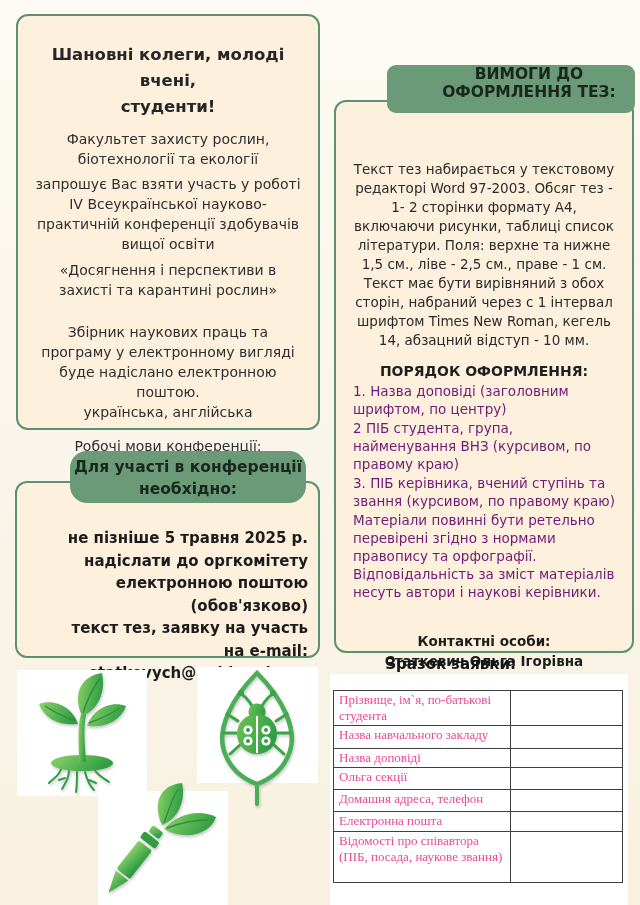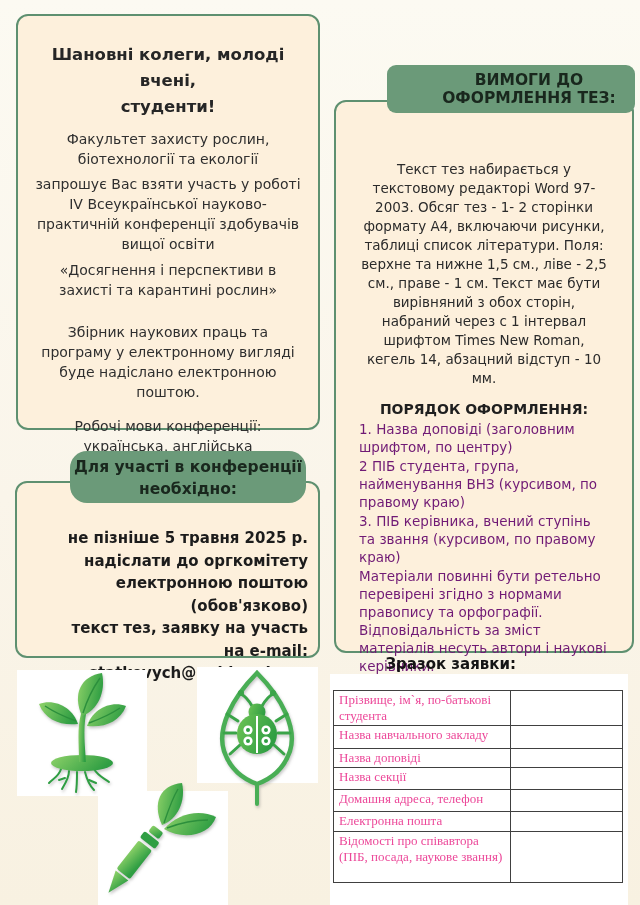--- a/index.html
+++ b/index.html
@@ -22,22 +22,22 @@
   #invite-box{left:16px;top:14px;width:304px;height:416px;padding:14px 13px;text-align:center;}
   .inv-title{font-size:16.5px;font-weight:bold;line-height:26px;margin-top:12px;color:#262626;}
   .inv-p{font-size:14px;line-height:20px;}
   #inv-p1{margin-top:9px;}
   #inv-p2{margin-top:5px;}
   #inv-p3{margin-top:6px;}
   #inv-p4{margin-top:22px;}
   #inv-p5a{margin-top:14px;}
   
   #req-pill{left:387px;top:65px;width:248px;height:48px;font-size:15.5px;
-    display:flex;align-items:center;justify-content:center;padding-left:36px;}
-  #req-box{left:334px;top:100px;width:300px;height:553px;padding:58px 23px 0;text-align:center;}
+    display:flex;align-items:flex-start;justify-content:center;padding-left:36px;}
+  #req-box{left:334px;top:100px;width:300px;height:553px;padding:58px 17px 0;text-align:center;}
   .req-p{font-size:13.5px;line-height:19px;color:#2b2b2b;}
   #order-title{font-size:14px;font-weight:bold;margin-top:13px;color:#1f1f1f;}
   #order-list{text-align:left;margin-top:3px;}
   .order-item{font-size:13.5px;line-height:18px;margin-top:1px;color:#701a75;}
   #contacts{margin-top:30px;font-weight:bold;font-size:13.5px;line-height:20px;color:#1d1d1d;}
   
   #part-pill{left:70px;top:451px;width:236px;height:52px;font-size:15.5px;line-height:22px;padding-top:5px;border-radius:17px;}
   #part-box{left:15px;top:481px;width:305px;height:177px;padding:44px 10px 0;text-align:right;}
   .part-line{font-size:15px;line-height:22.5px;font-weight:bold;color:#1c1c1c;}
   
@@ -63,22 +63,22 @@
 
   <div class="box" id="invite-box">
     <div class="inv-title">
       <div>Шановні колеги, молоді вчені,</div>
       <div>студенти!</div>
     </div>
     <div class="inv-p" id="inv-p1">Факультет захисту рослин, біотехнології та екології</div>
     <div class="inv-p" id="inv-p2">запрошує Вас взяти участь у роботі IV Всеукраїнської науково-практичній конференції здобувачів вищої освіти</div>
     <div class="inv-p" id="inv-p3">«Досягнення і перспективи в захисті та карантині рослин»</div>
     <div class="inv-p" id="inv-p4">Збірник наукових праць та програму у електронному вигляді буде надіслано електронною поштою.</div>
+    <div class="inv-p">українська, англійська</div>
     <div class="inv-p" id="inv-p5a">Робочі мови конференції:</div>
-    <div class="inv-p">українська, англійська</div>
   </div>
 
   <div class="pill" id="req-pill">
     <span>ВИМОГИ ДО ОФОРМЛЕННЯ ТЕЗ:</span>
   </div>
   <div class="box" id="req-box">
     <div class="req-p">Текст тез набирається у текстовому редакторі Word 97-2003. Обсяг тез - 1- 2 сторінки формату А4, включаючи рисунки, таблиці список літератури. Поля: верхне та нижне 1,5 см., ліве - 2,5 см., праве - 1 см. Текст має бути вирівняний з обох сторін, набраний через с 1 інтервал шрифтом Times New Roman, кегель 14, абзацний відступ - 10 мм.</div>
     <div id="order-title">ПОРЯДОК ОФОРМЛЕННЯ:</div>
     <div id="order-list">
       <div class="order-item">1. Назва доповіді (заголовним шрифтом, по центру)</div>
@@ -115,21 +115,21 @@
         </tr>
     <tr style="height:23px">
       <td class="c1">Назва навчального закладу</td>
       <td class="c2"></td>
         </tr>
     <tr style="height:16px">
       <td class="c1">Назва доповіді</td>
       <td class="c2"></td>
         </tr>
     <tr style="height:22px">
-      <td class="c1">Назва секції</td>
+      <td class="c1">Ольга секції</td>
       <td class="c2"></td>
         </tr>
     <tr style="height:22px">
       <td class="c1">Домашня адреса, телефон</td>
       <td class="c2"></td>
         </tr>
     <tr style="height:20px">
       <td class="c1">Електронна пошта</td>
       <td class="c2"></td>
         </tr>

